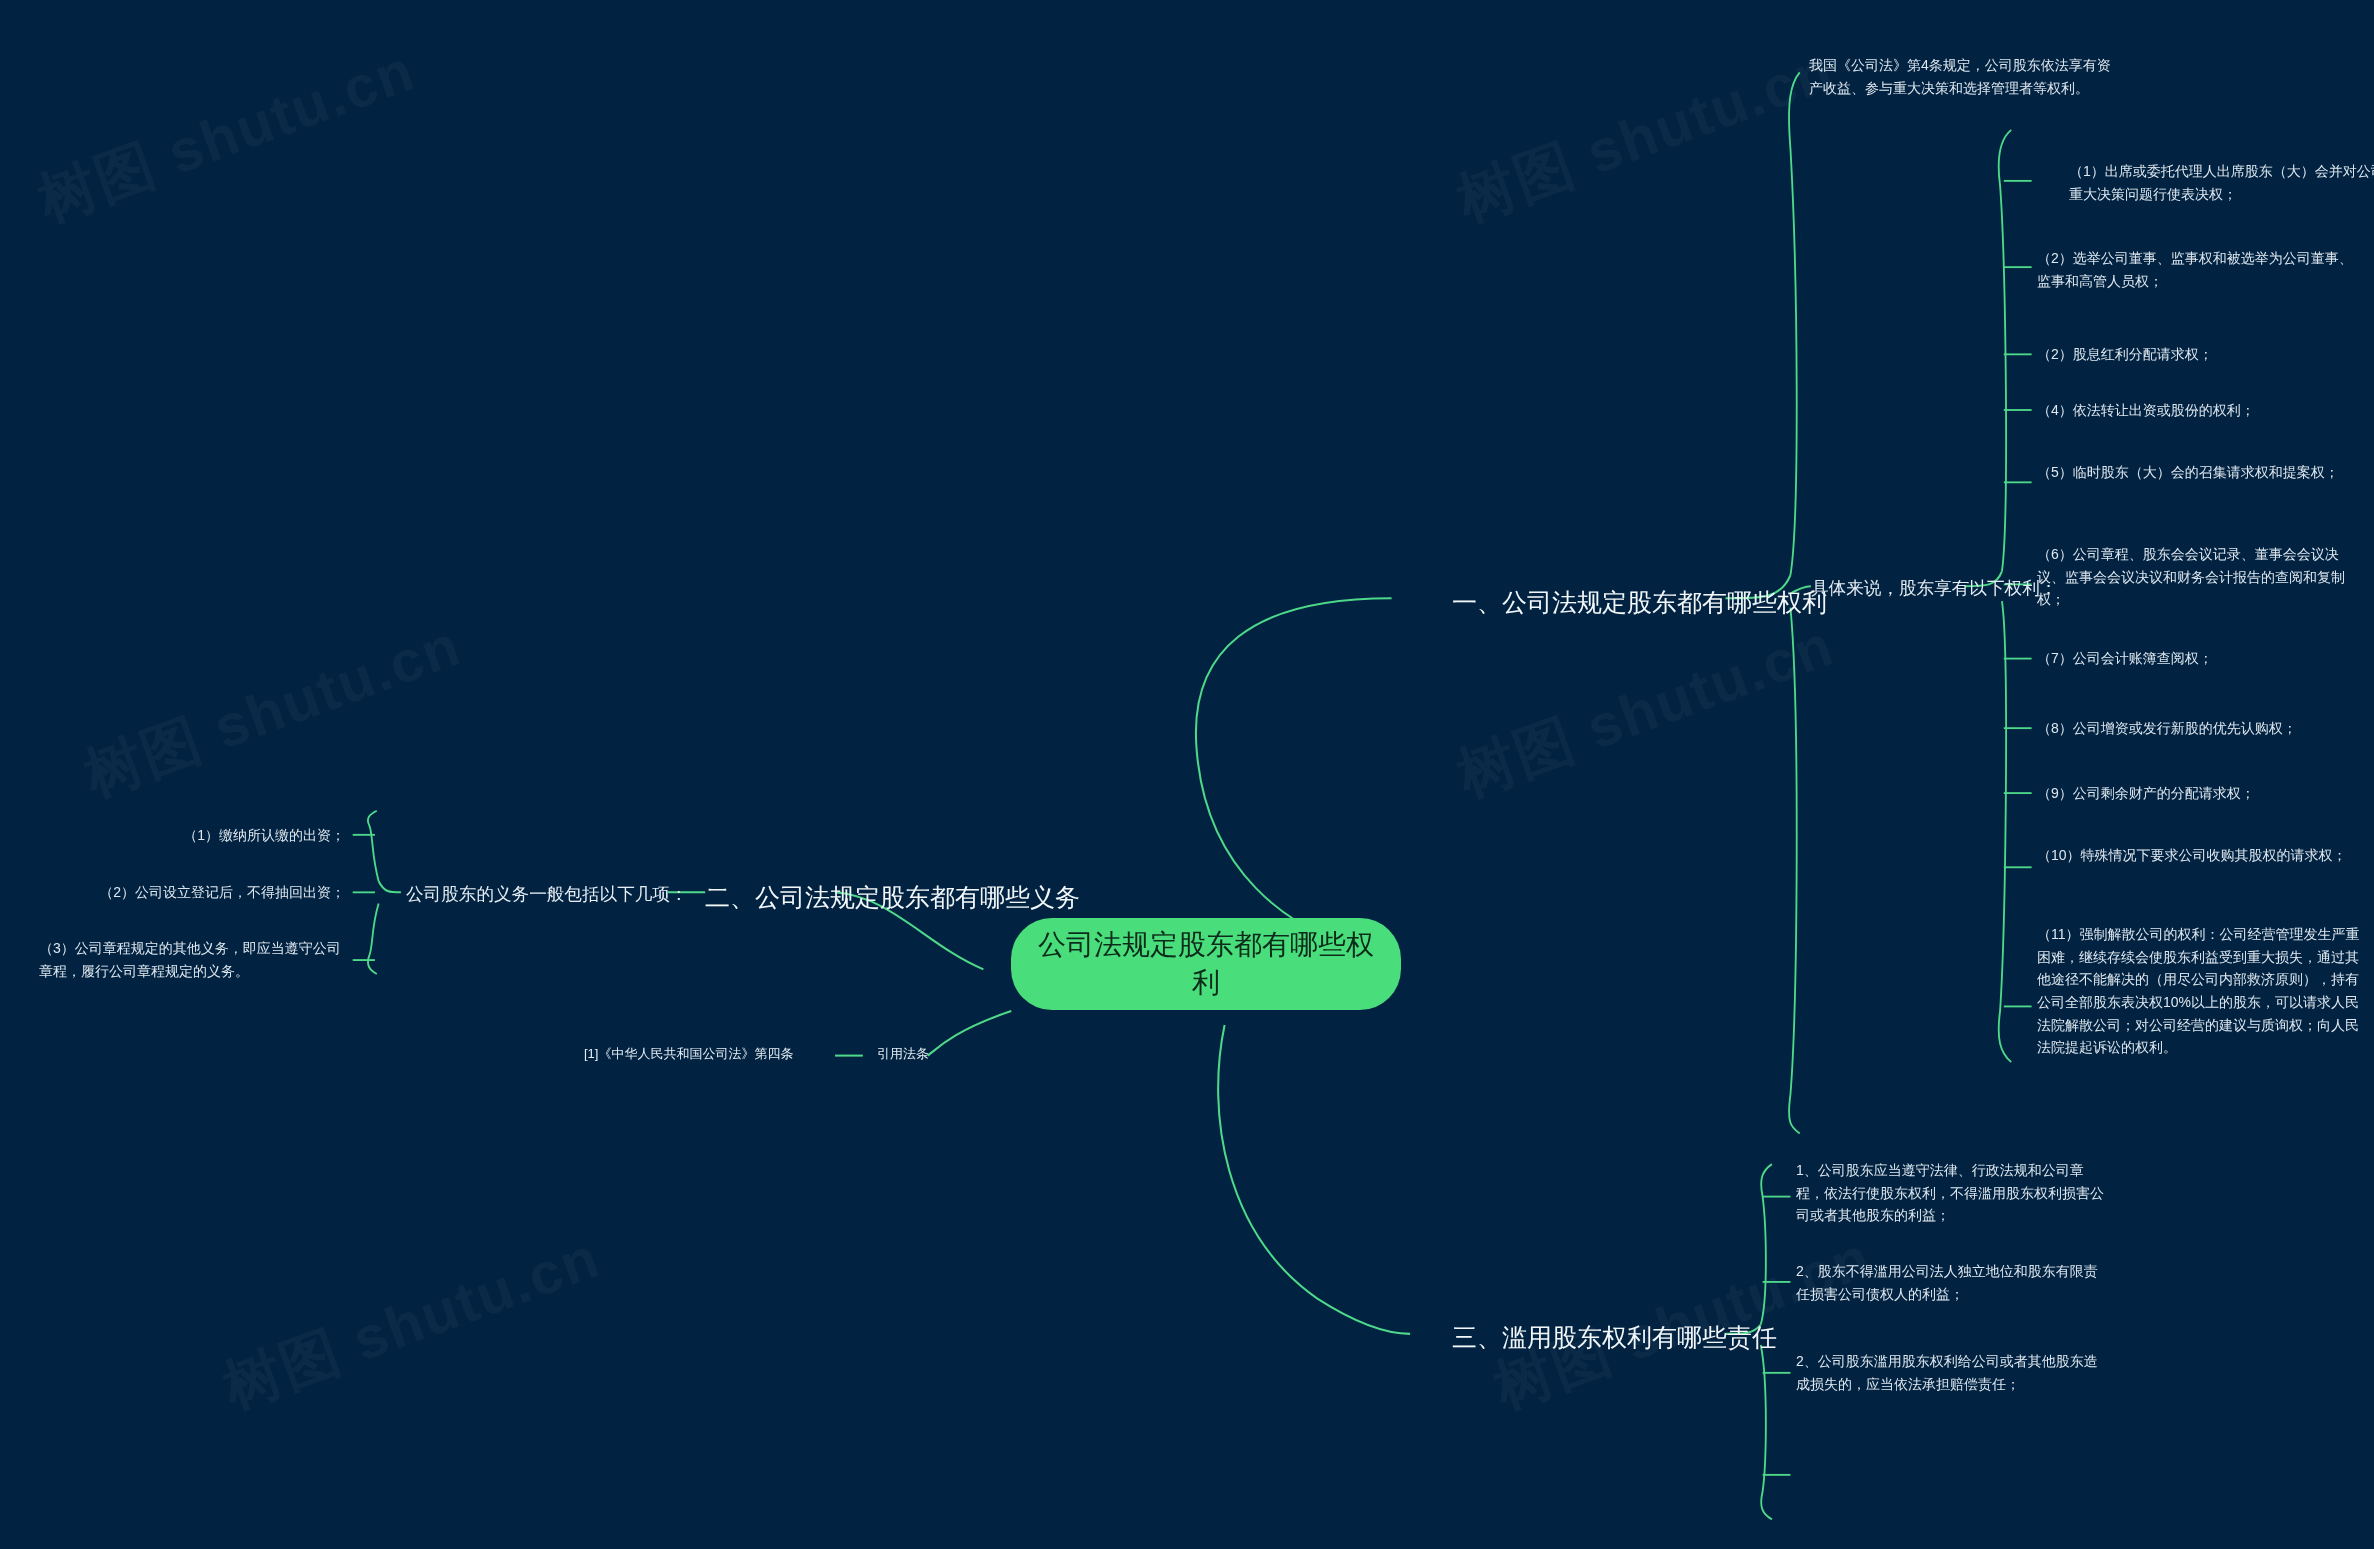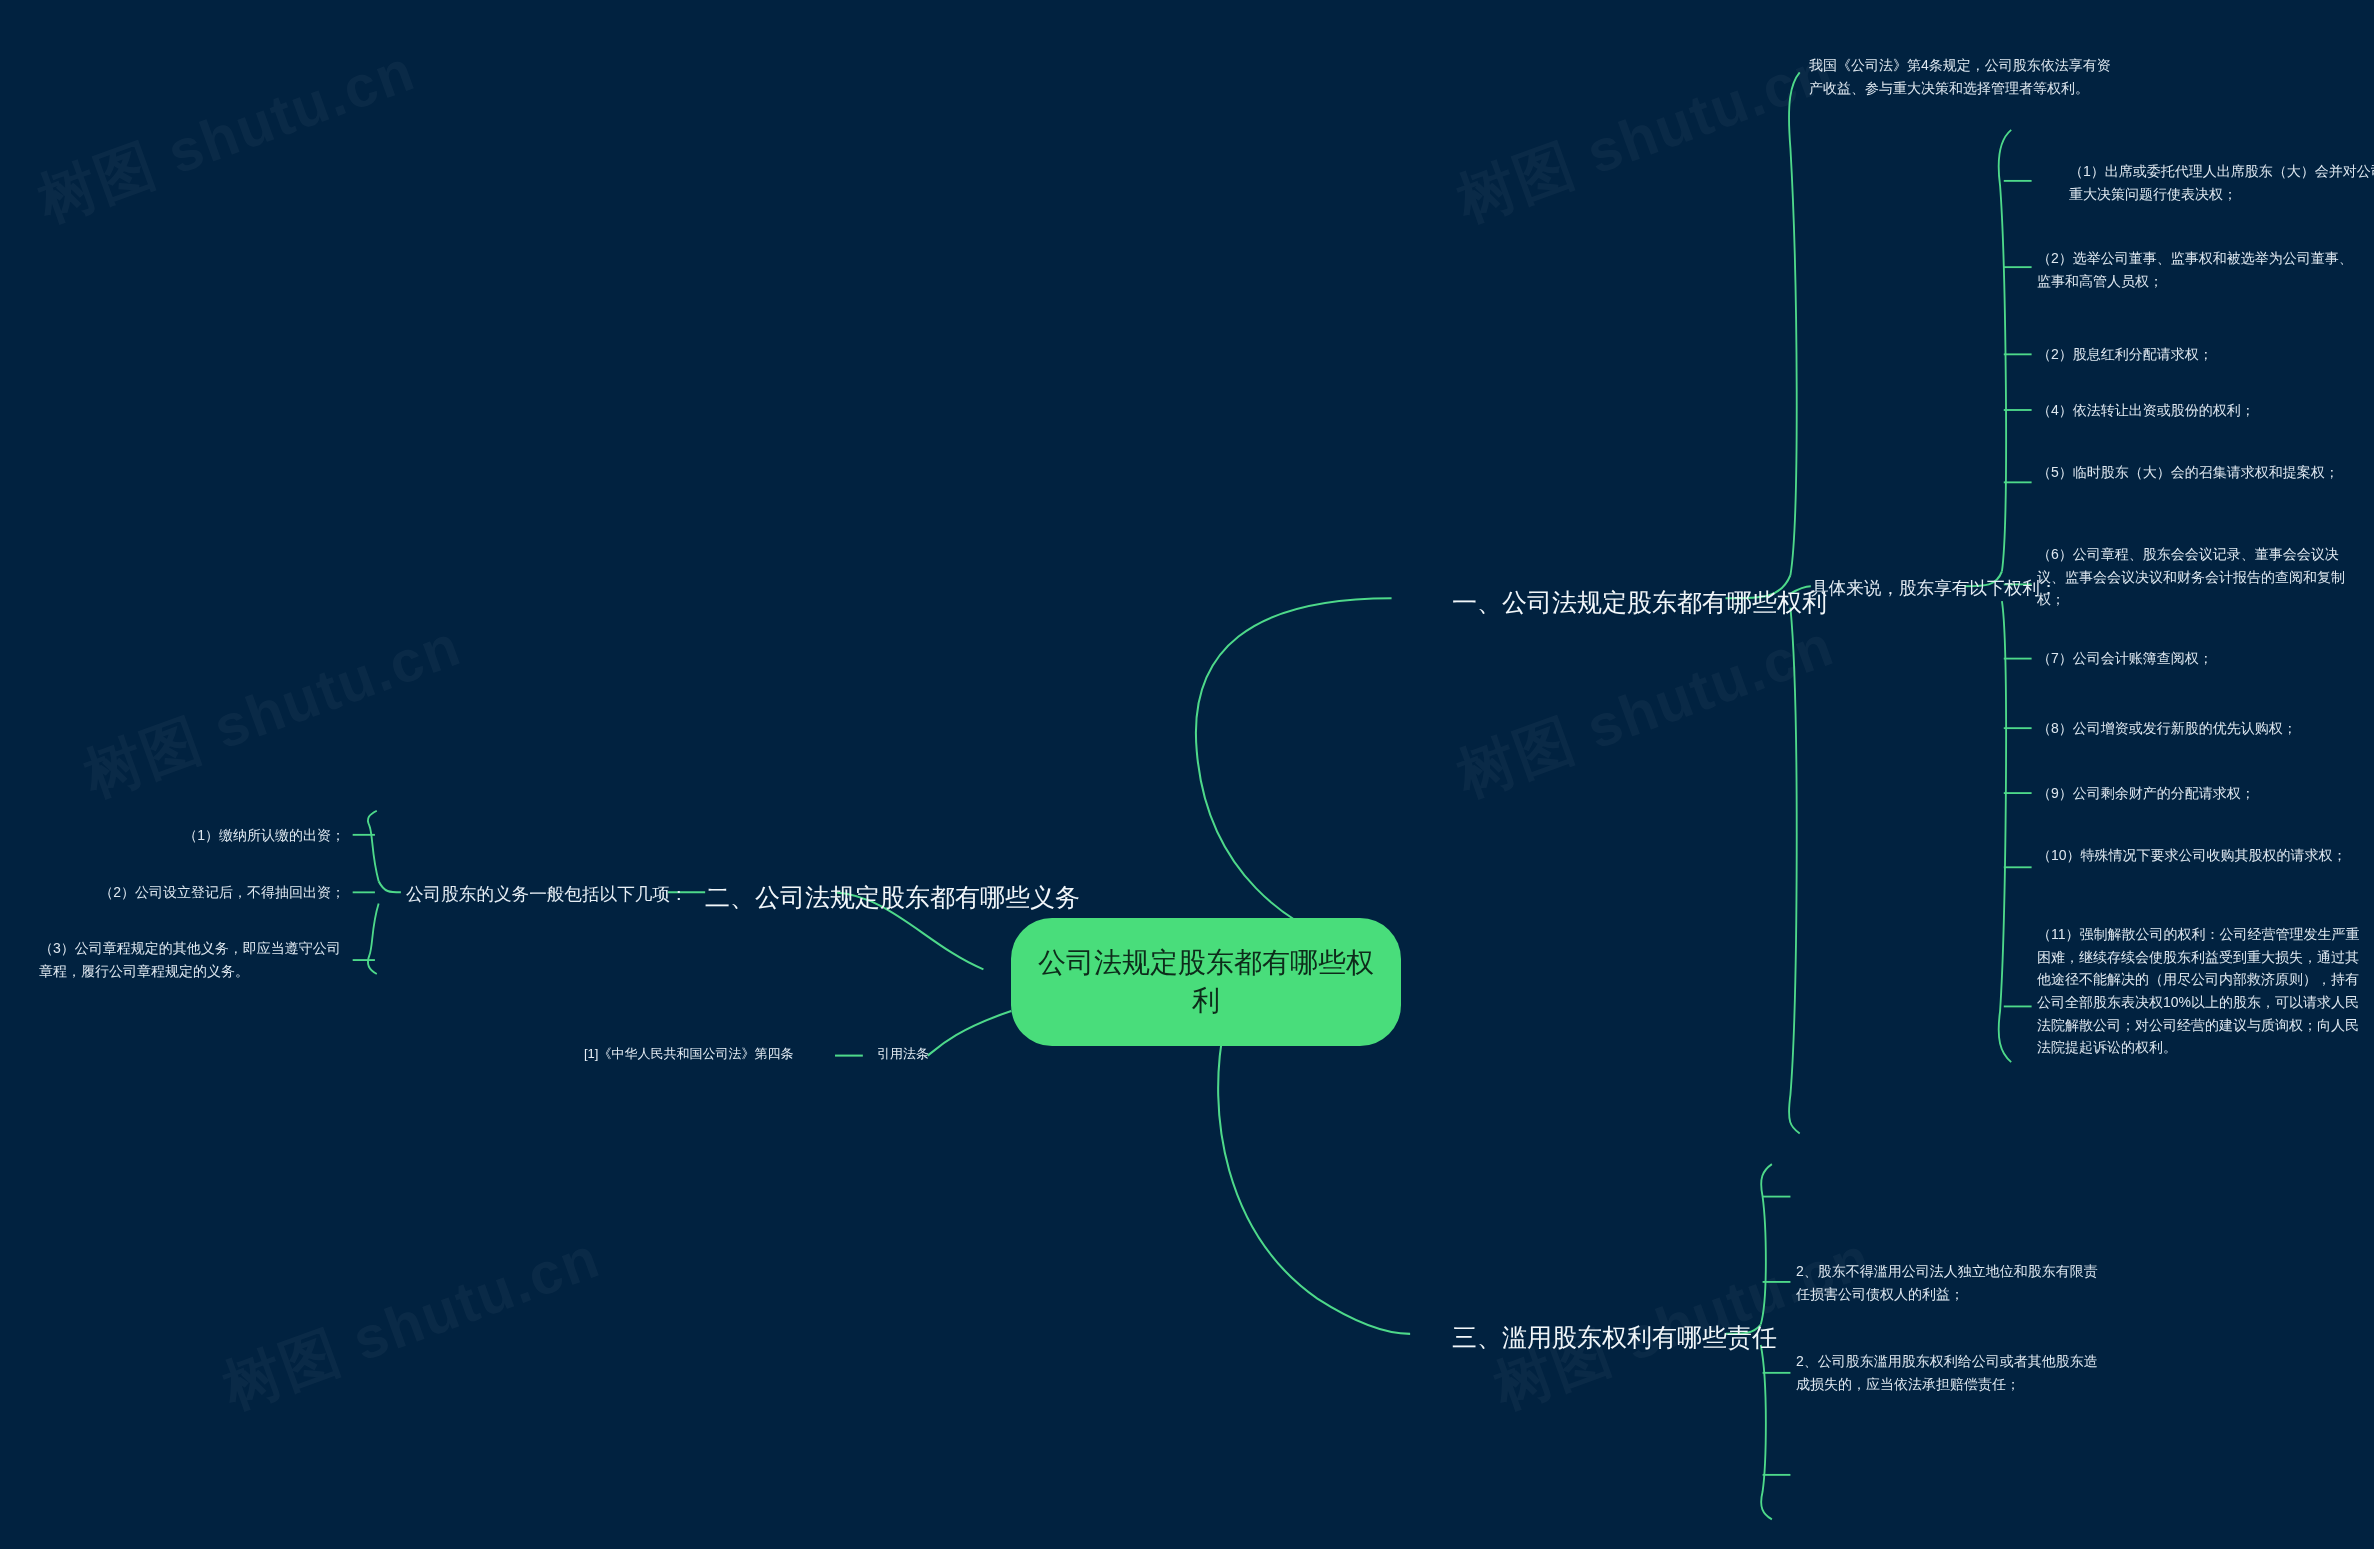--- a/index.html
+++ b/index.html
@@ -105,21 +105,21 @@
     <path d="M432,962 C420,962 414,962 408,950"></path>
     <path class="thin" d="M408,950 C400,920 402,900 398,890 C394,882 398,878 406,874"></path>
     <path class="thin" d="M408,974 C400,1000 402,1020 398,1030 C394,1040 398,1046 406,1050"></path>
     <path class="thin" d="M404,900 C394,900 388,900 380,900"></path>
     <path class="thin" d="M404,962 C394,962 388,962 380,962"></path>
     <path class="thin" d="M404,1035 C394,1035 388,1035 380,1035"></path>
 
     <path d="M930,1138 C918,1138 910,1138 900,1138"></path>
   </svg>
 
-  <div class="node root" style="left:1011px;top:918px;width:390px;height:128px;">
+  <div class="node root" style="left:1011px;top:918px;width:390px;height:92px;">
     <span>公司法规定股东都有哪些权利</span>
   </div>
 
   <div class="node lvl1" style="left:1452px;top:584px;">
     <span>一、公司法规定股东都有哪些权利</span>
   </div>
 
   <div class="node lvl1" style="left:705px;top:879px;">
     <span>二、公司法规定股东都有哪些义务</span>
   </div>
@@ -185,20 +185,23 @@
     <span>（2）公司设立登记后，不得抽回出资；</span>
   </div>
   <div class="node leaf l" style="left:39px;top:937px;width:306px;text-align:left;">
     <span>（3）公司章程规定的其他义务，即应当遵守公司章程，履行公司章程规定的义务。</span>
   </div>
 
   <div class="node cite" style="left:584px;top:1044px;">
     <span>[1]《中华人民共和国公司法》第四条</span>
   </div>
 
+  <div class="node leaf r" style="left:1796px;top:1159px;width:315px;">
+    <span>1、公司股东应当遵守法律、行政法规和公司章程，依法行使股东权利，不得滥用股东权利损害公司或者其他股东的利益；</span>
+  </div>
   <div class="node leaf r" style="left:1796px;top:1260px;width:315px;">
     <span>2、股东不得滥用公司法人独立地位和股东有限责任损害公司债权人的利益；</span>
   </div>
   <div class="node leaf r" style="left:1796px;top:1350px;width:315px;">
     <span>2、公司股东滥用股东权利给公司或者其他股东造成损失的，应当依法承担赔偿责任；</span>
   </div>
 
 </div>
 
 

